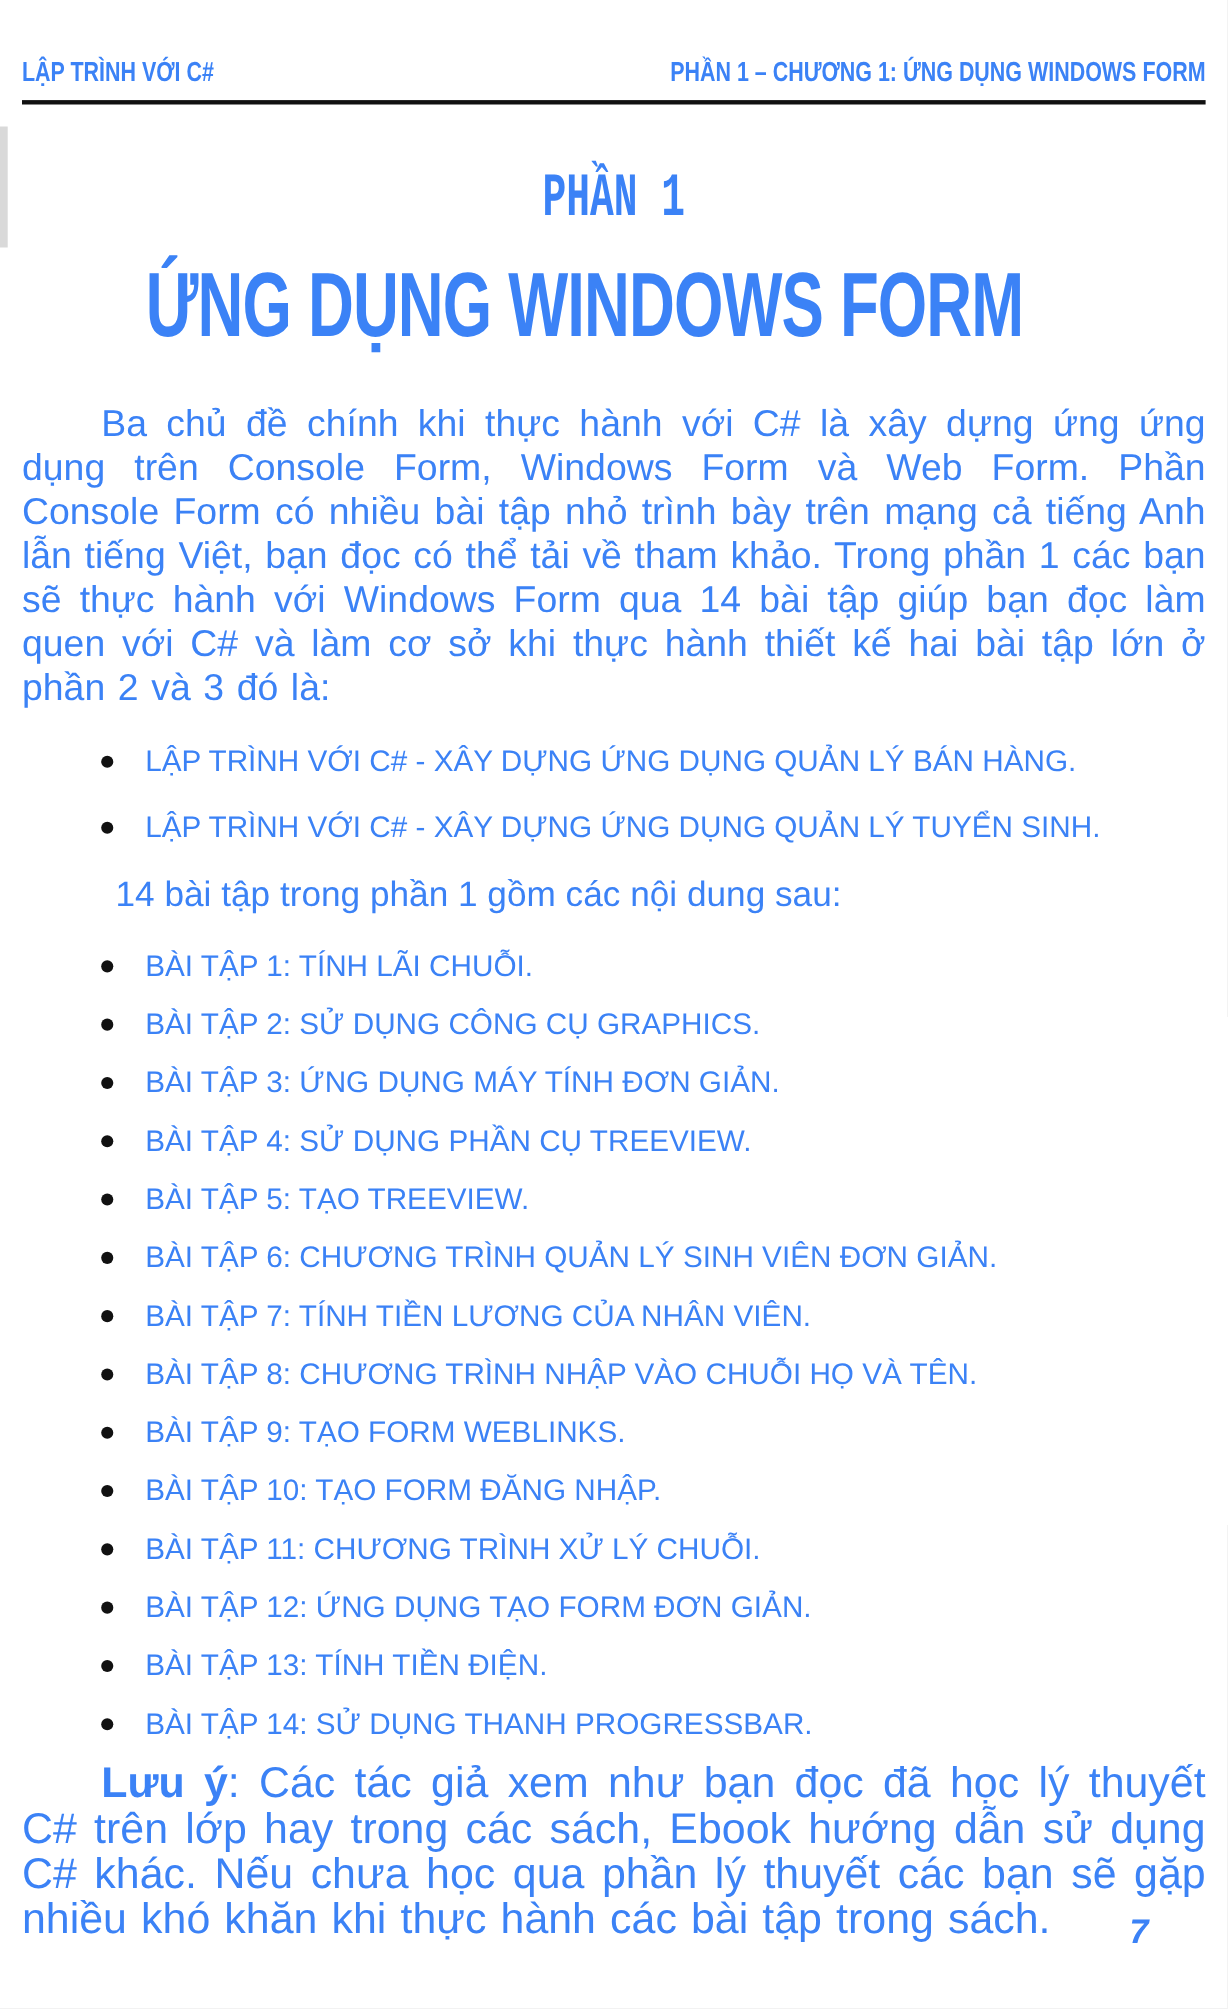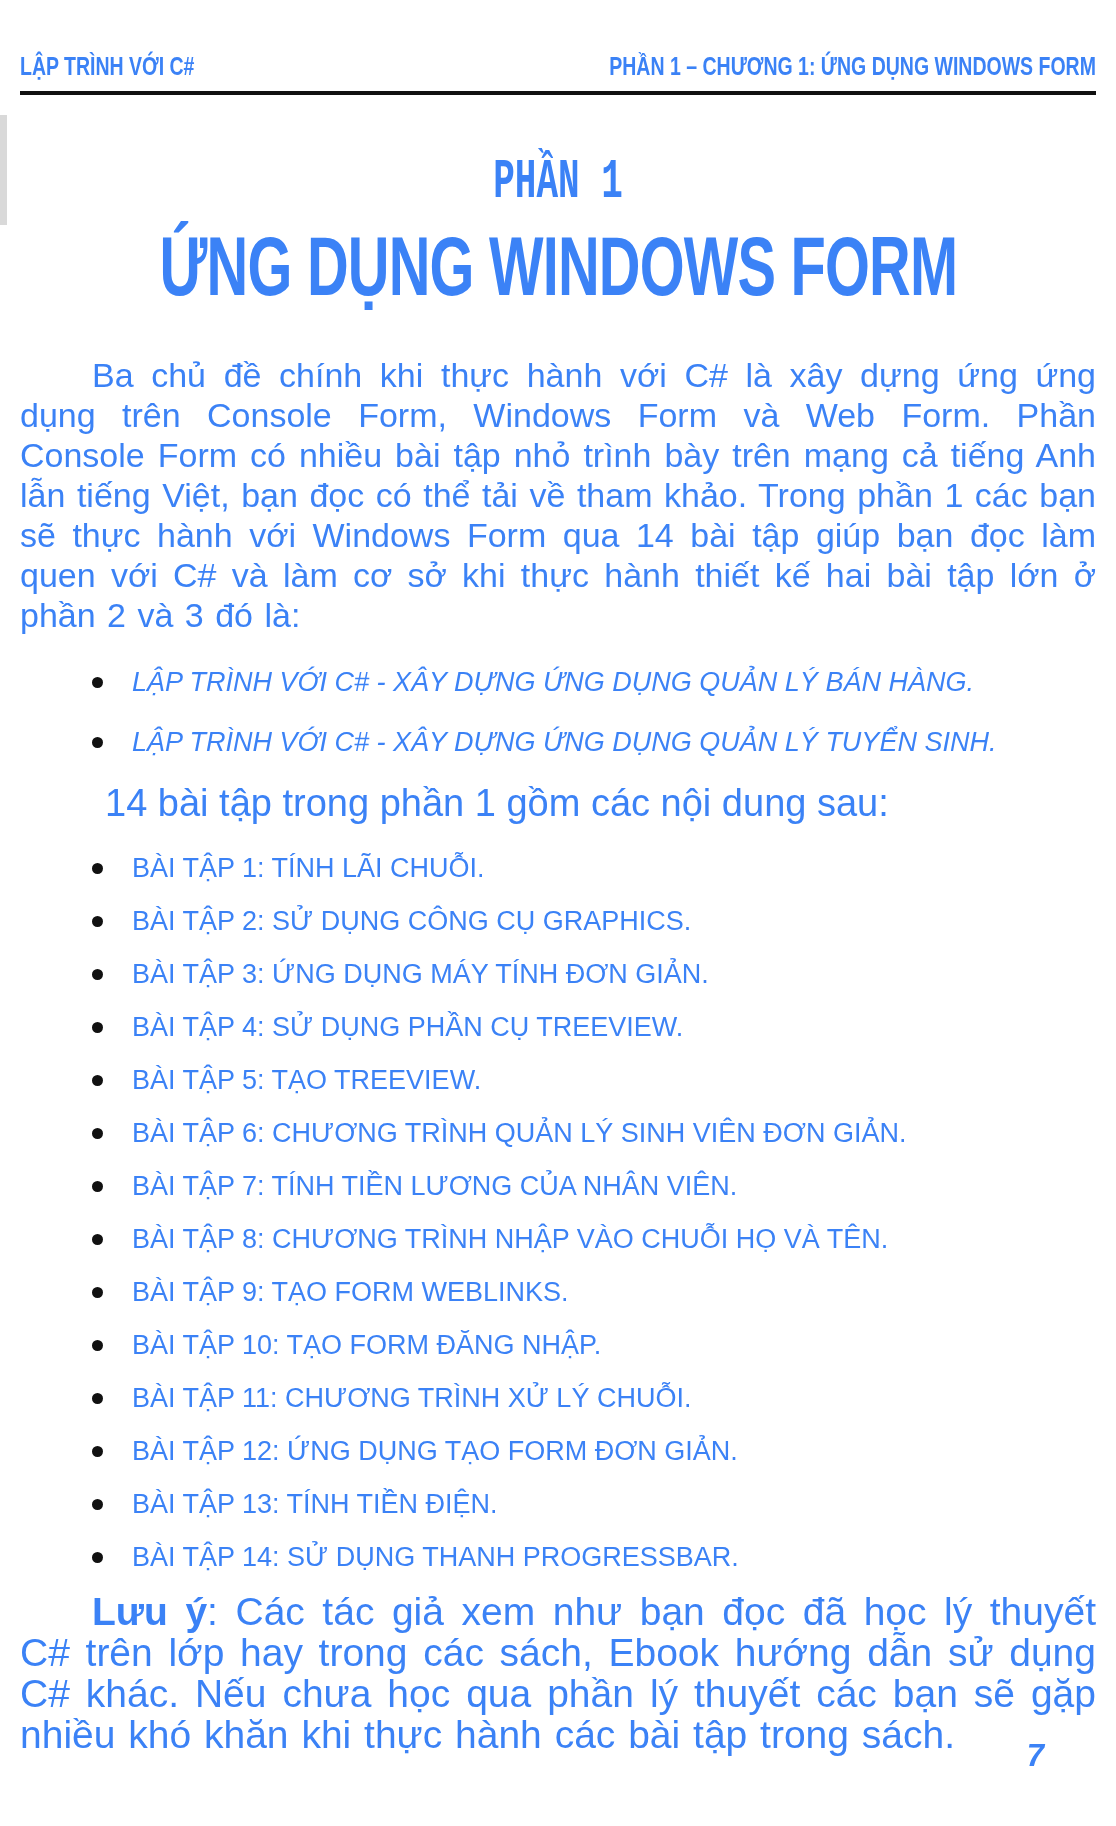--- a/index.html
+++ b/index.html
@@ -47,60 +47,60 @@
   .title-block { text-align: center; font-family: Liberation Mono, monospace; }
   .title-part {
     margin-top: 58px;
     font-weight: 700;
     font-size: 50px;
     letter-spacing: 0px;
     display: inline-block;
     transform: scale(0.72, 1.12);
     white-space: nowrap;
   }
-  .title-main-wrap { text-align: center; margin-top: 14px; }
+  .title-main-wrap { margin-top: 24px; }
   .title-main {
     font-weight: 700;
     font-size: 74px;
     display: inline-block;
     transform: scale(0.78, 1.12);
     white-space: nowrap;
     letter-spacing: -1px;
   }
 
   
   .intro {
     margin-top: 46px;
     font-size: 34px;
     line-height: 40px;
     text-align: justify;
     text-indent: 72px;
     word-spacing: 2px;
   }
 
   ul.bullets { list-style: none; }
-  ul.projects { margin-top: 28px; font-style: italic; }
+  ul.projects { margin-top: 28px; }
   ul.projects li { margin-bottom: 22px; }
   ul.bullets li {
     position: relative;
     padding-left: 112px;
     font-size: 27px;
     line-height: 38px;
   }
   ul.bullets li::before {
     content: "";
     position: absolute;
     left: 72px; top: 14px;
     width: 11px; height: 11px;
     border-radius: 50%;
     background: #111;
   }
   .list-intro {
     margin: 6px 0 26px 85px;
-    font-size: 38px;
+    font-size: 32px;
     line-height: 40px;
   }
   ul.exercises li { margin-bottom: 15px; }
 
   .note {
     margin-top: 10px;
     font-size: 39px;
     line-height: 41px;
     text-align: justify;
     text-indent: 72px;

